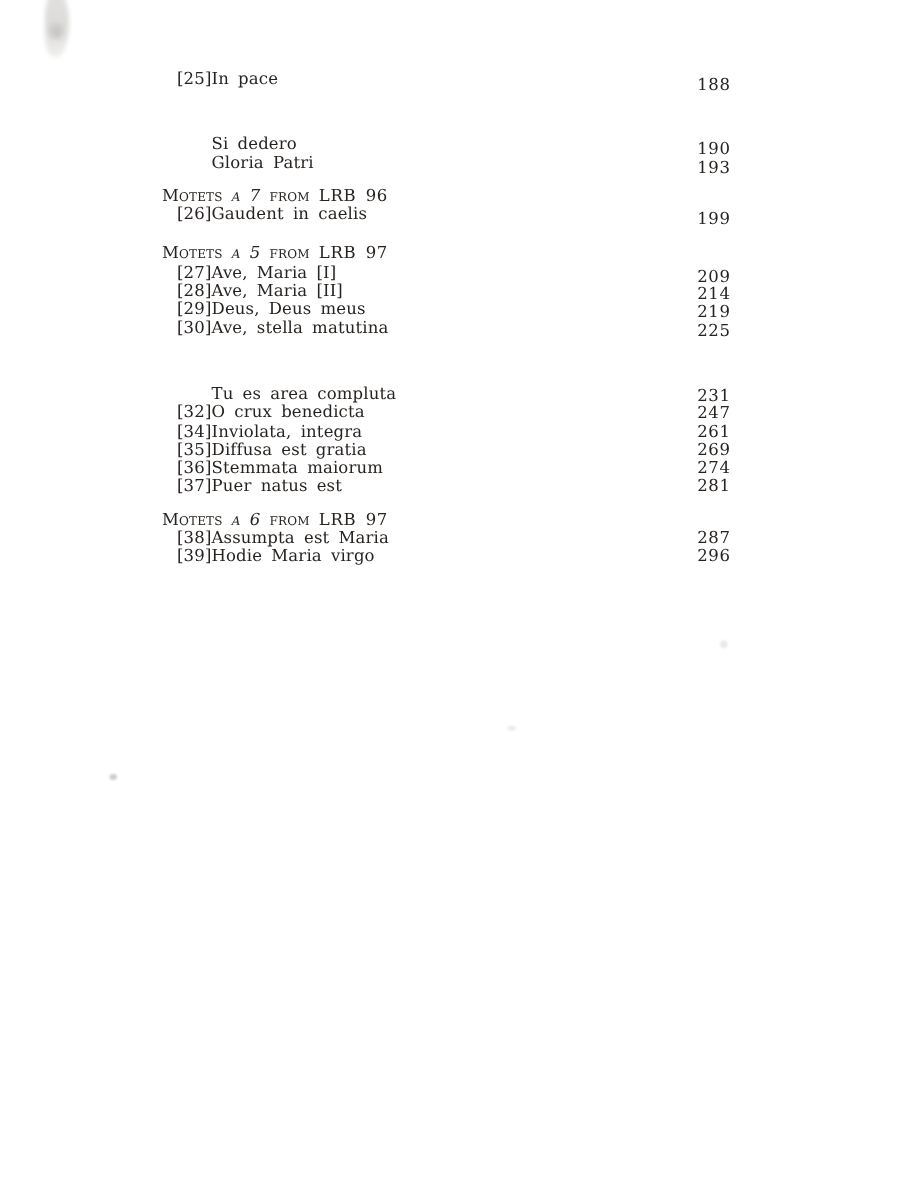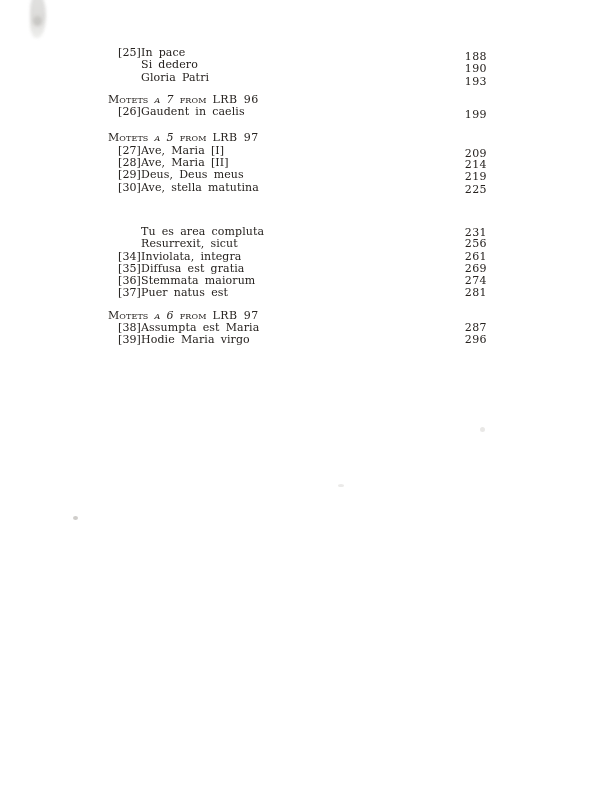--- a/index.html
+++ b/index.html
@@ -94,21 +94,21 @@
   <div class="speck s3"></div>
   <div class="toc" id="toc">
       <div class="row">
         <span class="num">[25]</span>
         <span class="entry">In pace</span>
         <span class="pagenum" style="transform: translateY(4.2px);">188</span>
       </div>
       <div class="row">
         <span class="num"></span>
         <span class="entry">Si dedero</span>
-        <span class="pagenum" style="transform: translateY(3.85px);">190</span>
+        <span class="pagenum" style="transform: translateY(3.85px); margin-top: 31px;">190</span>
       </div>
       <div class="row">
         <span class="num"></span>
         <span class="entry">Gloria Patri</span>
         <span class="pagenum" style="transform: translateY(3.5px);">193</span>
       </div>
       <div class="section-heading" style="margin-top: 10px;"><span class="sc">Motets</span> <span class="sc it">a 7</span> <span class="sc">from</span> <span class="heading-source">LRB 96</span></div>
       <div class="row">
         <span class="num">[26]</span>
         <span class="entry">Gaudent in caelis</span>
@@ -134,23 +134,23 @@
         <span class="num">[30]</span>
         <span class="entry">Ave, stella matutina</span>
         <span class="pagenum" style="transform: translateY(1.75px);">225</span>
       </div>
       <div class="row">
         <span class="num"></span>
         <span class="entry">Tu es area compluta</span>
         <span class="pagenum" style="transform: translateY(1.4px); margin-top: 32px;">231</span>
       </div>
       <div class="row">
-        <span class="num"></span>
-        <span class="entry">Resurrexit, sicut</span>
-        <span class="pagenum" style="transform: translateY(0px);">256</span>
+        <span class="num">[32]</span>
+        <span class="entry">O crux benedicta</span>
+        <span class="pagenum" style="transform: translateY(0.7px);">247</span>
       </div>
       <div class="row">
         <span class="num">[34]</span>
         <span class="entry">Inviolata, integra</span>
         <span class="pagenum" style="transform: translateY(0px);">261</span>
       </div>
       <div class="row">
         <span class="num">[35]</span>
         <span class="entry">Diffusa est gratia</span>
         <span class="pagenum" style="transform: translateY(0px);">269</span>

